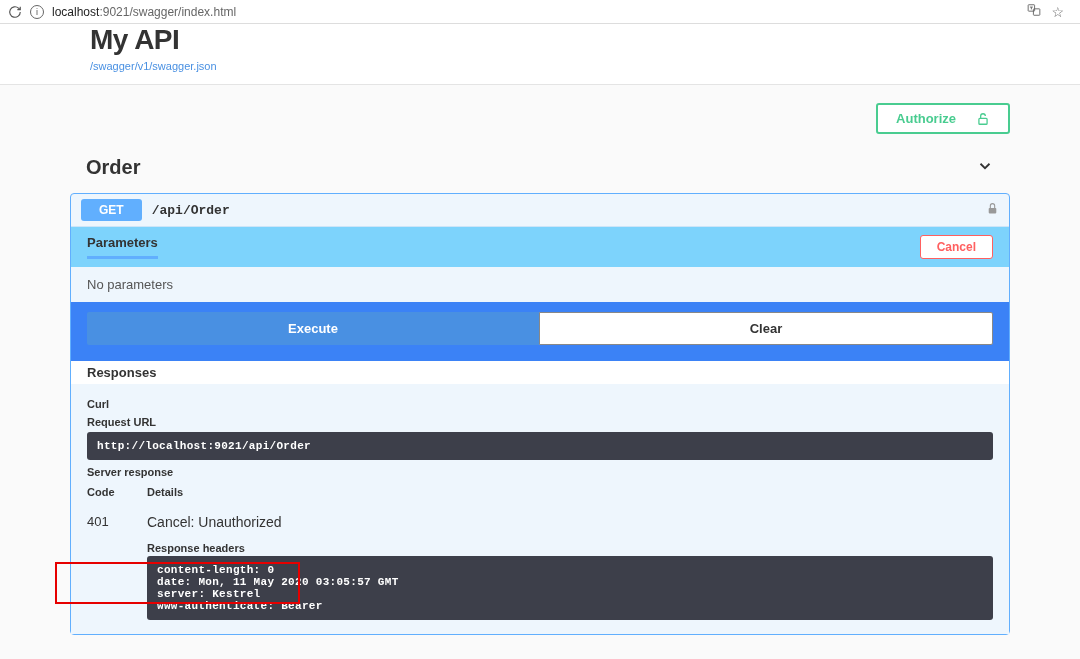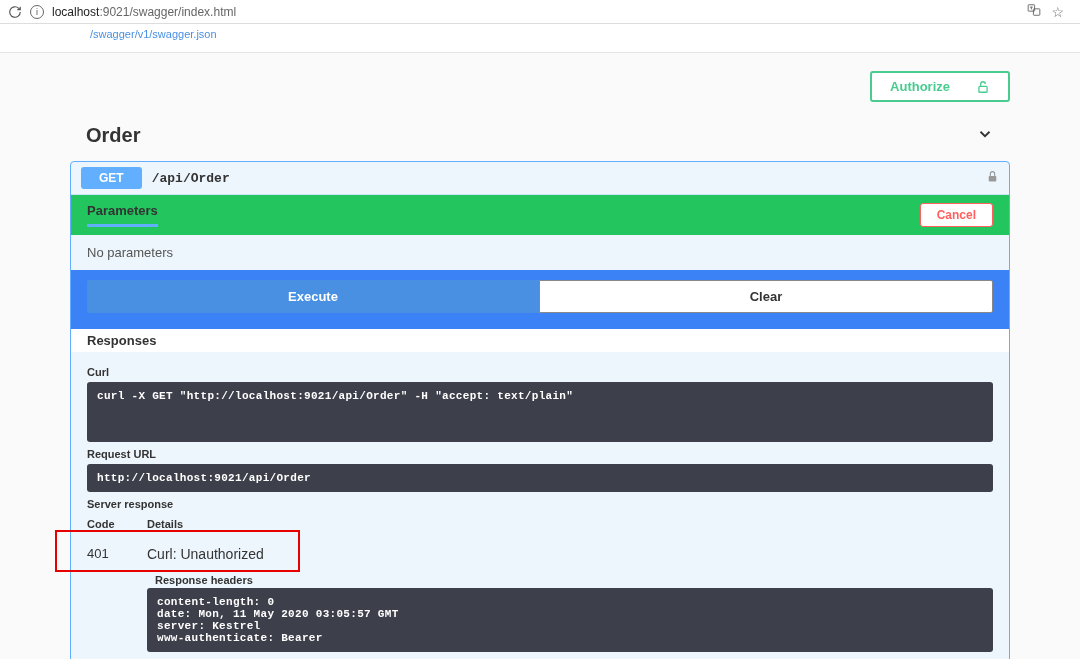--- a/index.html
+++ b/index.html
@@ -12,37 +12,37 @@
     .browser-bar .url .host { color: #222; }
     .browser-right { display: flex; gap: 10px; align-items: center; padding-right: 10px; }
     .browser-right span { color: #666; font-size: 14px; }
     
     .topbar { background: #fff; padding: 0 0 10px 0; border-bottom: 1px solid #e4e4e4; }
     .topbar-inner { max-width: 1080px; margin: 0 auto; padding: 0 90px; }
     .api-title { font-size: 28px; font-weight: 800; color: #333; letter-spacing: -0.5px; }
     .api-link { font-size: 11px; color: #4990e2; text-decoration: none; }
     
     .authorize-row { max-width: 1080px; margin: 0 auto; padding: 18px 70px 12px; display: flex; justify-content: flex-end; }
-    .authorize-btn { border: 2px solid #49cc90; background: #fff; color: #49cc90; font-weight: 700; font-size: 13px; padding: 6px 18px; border-radius: 3px; display: flex; align-items: center; gap: 26px; cursor: pointer; }
+    .authorize-btn { border: 2px solid #49cc90; background: #fff; color: #49cc90; font-weight: 700; font-size: 13px; padding: 6px 18px; border-radius: 3px; display: flex; align-items: center; gap: 20px; cursor: pointer; }
     .authorize-btn svg { width: 14px; height: 14px; }
     
     .main { max-width: 1080px; margin: 0 auto; padding: 0 70px 40px; }
     
     .tag-header { display: flex; align-items: center; justify-content: space-between; padding: 10px 16px; cursor: pointer; }
     .tag-header h3 { font-size: 20px; font-weight: 700; color: #333; }
     .chevron { display: inline-block; }
     
     .op-block { border: 1px solid #61affe; background: #eef6fd; border-radius: 4px; margin-top: 4px; }
     .op-summary { display: flex; align-items: center; padding: 5px 10px; gap: 10px; }
     .method-badge { background: #61affe; color: #fff; font-weight: 700; font-size: 12px; padding: 4px 18px; border-radius: 3px; min-width: 60px; text-align: left; }
     .op-path { font-family: 'Courier New', monospace; font-size: 13px; font-weight: 700; color: #333; flex: 1; }
     .op-lock { color: #999; }
     
     .op-body { border-top: 1px solid #cde5f8; background: #fff; }
-    .params-header { display: flex; align-items: center; justify-content: space-between; padding: 8px 16px; background: #22c55e; }
+    .params-header { display: flex; align-items: center; justify-content: space-between; padding: 8px 16px; background: #7dd3fc; }
     .params-header h4 { font-size: 13px; font-weight: 700; color: #333; border-bottom: 3px solid #61affe; padding-bottom: 6px; }
     .cancel-btn { border: 1px solid #ff6060; color: #ff6060; background: #fff; font-size: 12px; font-weight: 600; padding: 4px 16px; border-radius: 3px; cursor: pointer; }
     
     .params-body { padding: 10px 16px; background: #eef6fd; font-size: 13px; color: #555; }
     
     .action-row { display: flex; padding: 10px 16px 16px; gap: 0; background: #3b82f6; }
     .exec-btn { flex: 1; background: #4990e2; color: #fff; border: none; font-weight: 700; font-size: 13px; padding: 8px 0; cursor: pointer; border-radius: 2px 0 0 2px; }
     .clear-btn { flex: 1; background: #fff; color: #333; border: 1px solid #888; font-weight: 600; font-size: 13px; padding: 8px 0; cursor: pointer; border-radius: 0 2px 2px 0; }
     
     .responses-header { padding: 4px 16px; background: #fff; }
@@ -53,21 +53,21 @@
     .code-block { background: #3d3f4a; color: #fff; font-family: 'Courier New', monospace; font-size: 11px; padding: 8px 10px; border-radius: 3px; white-space: pre-wrap; min-height: 22px; font-weight: 700; letter-spacing: 0.3px; }
     .code-block.tall { min-height: 60px; }
     
     .response-table-header { display: flex; font-size: 11px; font-weight: 700; color: #333; padding: 4px 0; }
     .response-table-header .col-code { width: 60px; }
     
     .response-row { display: flex; padding: 6px 0; }
     .response-row .code-col { width: 60px; font-size: 13px; color: #333; padding-top: 6px; }
     .response-row .details-col { flex: 1; }
     .error-text { font-size: 14px; color: #333; padding: 6px 0; }
-    .subheader { font-size: 11px; font-weight: 700; color: #333; margin: 6px 8px 2px; }
+    .subheader { font-size: 11px; font-weight: 700; color: #333; margin: 6px 0 2px; }
     
     .highlight-box { position: absolute; border: 2px solid #e60000; pointer-events: none; }
   </style>
 </head>
 <body>
 
 <div class="browser-bar">
   <span class="reload-btn">
     <svg viewBox="0 0 24 24" width="14" height="14" fill="none" stroke="#555" stroke-width="2">
         <path d="M21 12a9 9 0 1 1-3-6.7L21 8"></path>
@@ -83,20 +83,21 @@
           <rect x="11" y="10" width="11" height="11" rx="1"></rect>
           <path d="M5 7h5M7.5 7v4"></path>
         </svg>
     </span>
     <span>☆</span>
   </div>
 </div>
 
 <div class="topbar">
   <div class="topbar-inner">
+    <h1 class="api-title">My API</h1>
     <a href="#" class="api-link">/swagger/v1/swagger.json</a>
   </div>
 </div>
 
 <div class="authorize-row">
   <button class="authorize-btn">
     <span>Authorize</span>
     <svg viewBox="0 0 24 24" fill="none" stroke="#49cc90" stroke-width="2.2">
         <rect x="5" y="11" width="14" height="10" rx="1.5"></rect>
         <path d="M8 11V7a4 4 0 0 1 8 0"></path>
@@ -137,36 +138,35 @@
         <button class="exec-btn">Execute</button>
         <button class="clear-btn">Clear</button>
       </div>
 
       <div class="responses-header">
         <h4>Responses</h4>
       </div>
 
       <div class="resp-section" style="position: relative;">
         <div class="resp-label">Curl</div>
-        <div class="code-block tall">curl -X GET "http://localhost:9021/api/Order" -H "accept: text/plain"</div>
 
         <div class="resp-label">Request URL</div>
         <div class="code-block">http://localhost:9021/api/Order</div>
 
         <div class="resp-label">Server response</div>
 
         <div class="response-table-header">
           <div class="col-code">Code</div>
           <div>Details</div>
         </div>
 
         <div class="response-row">
           <div class="code-col">401</div>
           <div class="details-col">
-            <div class="error-text">Curl: Unauthorized</div>
+            <div class="error-text">Cancel: Unauthorized</div>
             <div class="subheader">Response headers</div>
             <div class="code-block">content-length: 0
 date: Mon, 11 May 2020 03:05:57 GMT
 server: Kestrel
 www-authenticate: Bearer</div>
           </div>
         </div>
 
         <div class="highlight-box" style="left:-16px; top:178px; width:245px; height:42px;"></div>
       </div>

